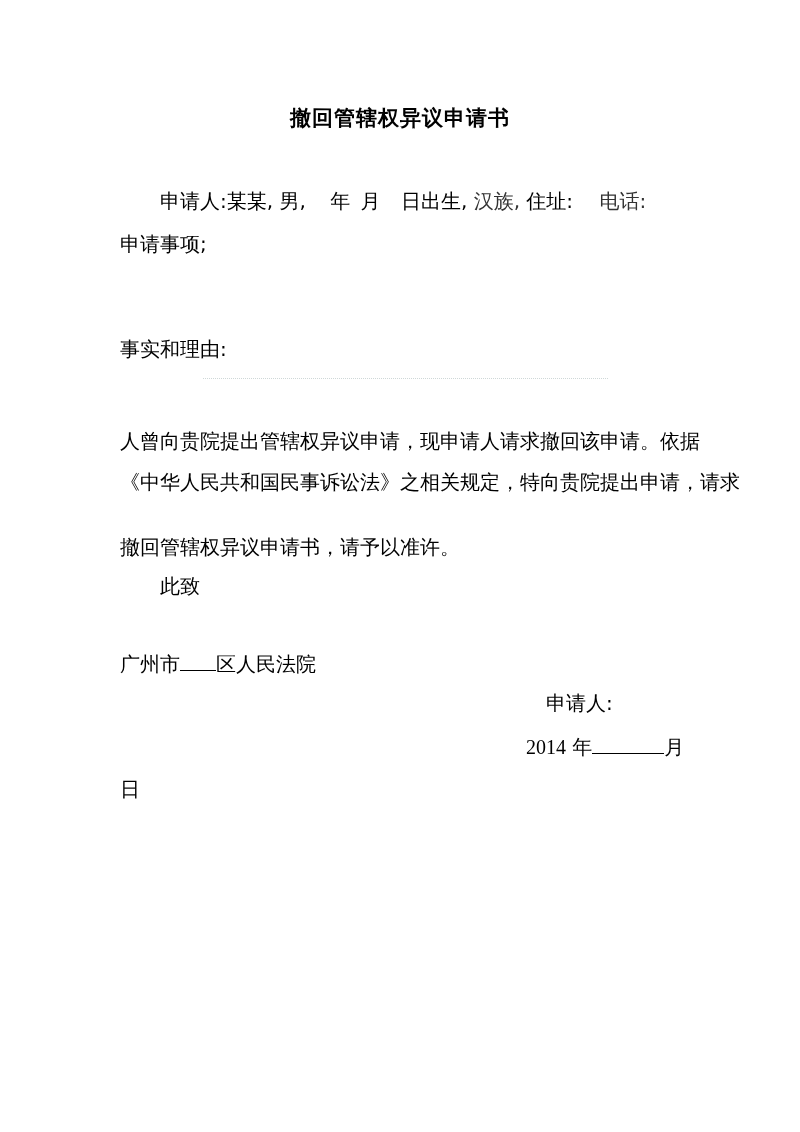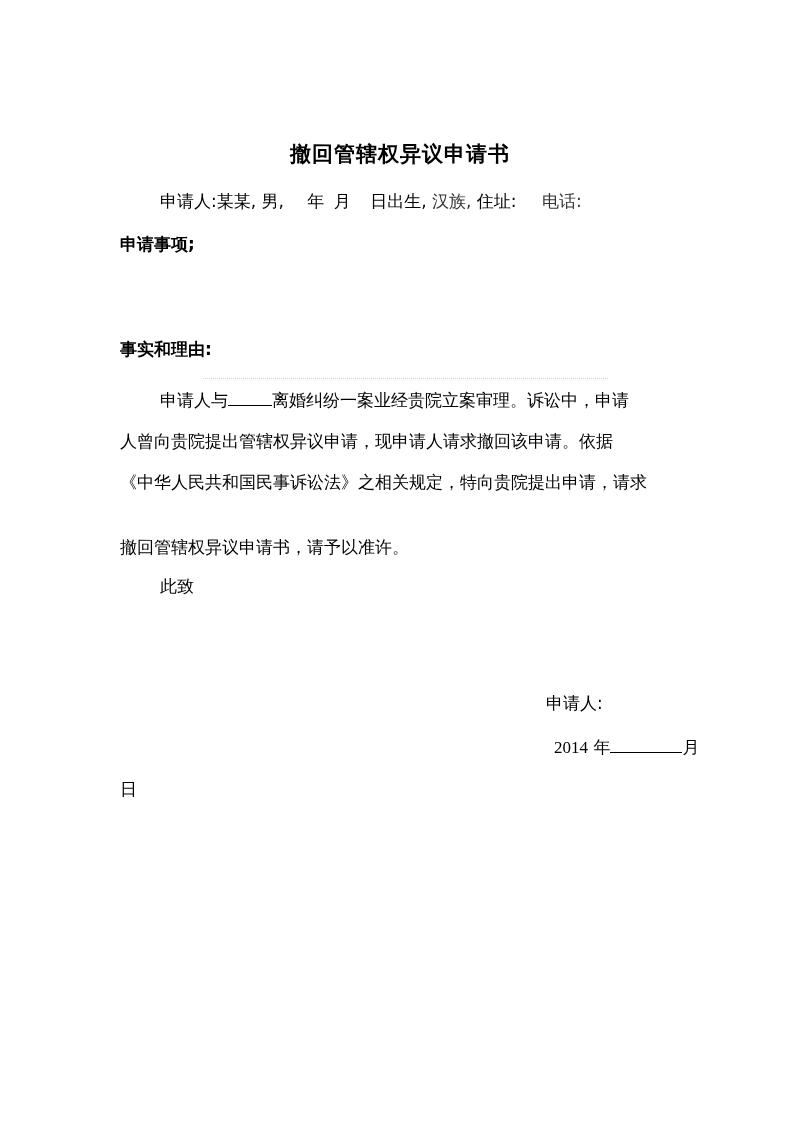--- a/index.html
+++ b/index.html
@@ -1,23 +1,23 @@
 <!DOCTYPE html>
 <html><head>
   <meta charset="utf-8">
   <style>
     html, body { margin: 0; padding: 0; background: #ffffff; }
     body { width: 800px; height: 1132px; position: relative; overflow: hidden;
            font-family: "DejaVu Sans", "Liberation Sans", sans-serif; color: #000; }
     .page { position: absolute; left: 0; top: 0; width: 800px; height: 1132px; background: #fff; }
     .title { position: absolute; left: 0; width: 800px; top: 104px; text-align: center;
-             font-size: 21px; font-weight: bold; letter-spacing: 1px; margin-top: 36px; }
-    .line { position: absolute; left: 120px; font-size: 17px; white-space: nowrap; line-height: 22px; }
+             font-size: 21px; font-weight: bold; letter-spacing: 1px; }
+    .line { position: absolute; left: 120px; font-size: 20px; white-space: nowrap; line-height: 22px; }
     .indent { left: 160px; }
-    .bold { font-weight: bold; }
+    .bold { font-weight: normal; }
     .light { color: #333; }
     .blank { display: inline-block; border-bottom: 1px solid #000; height: 16px; vertical-align: baseline; }
     .dots { position: absolute; left: 203px; top: 378px; width: 405px; border-top: 1px dotted #cfd8d8; }
     .serif { font-family: "Liberation Serif", "DejaVu Serif", serif; }
   </style>
 </head>
 <body>
 
 <div class="page">
 
@@ -34,32 +34,32 @@
     <span style="display:inline-block;width:20px;"></span><span class="light">电话:</span>
   </div>
 
   <div class="line bold" style="top:233px;">申请事项;</div>
 
 
   <div class="line bold" style="top:338px;">事实和理由:</div>
 
   <div class="dots"></div>
 
-  <div class="line indent" style="top:389px;">
-    <span>申请人与</span><span class="blank" style="width:44px;"></span><span>离婚纠纷一案业经贵院立案审理。诉讼中，申请</span>
-  </div>
   <div class="line" style="top:430px;">人曾向贵院提出管辖权异议申请，现申请人请求撤回该申请。依据</div>
   <div class="line" style="top:471px;">《中华人民共和国民事诉讼法》之相关规定，特向贵院提出申请，请求</div>
   <div class="line" style="top:536px;">撤回管辖权异议申请书，请予以准许。</div>
 
   <div class="line indent" style="top:575px;">此致</div>
 
+  <div class="line" style="top:653px;">
+    <span>广州市</span><span class="blank" style="width:36px;"></span><span>区人民法院</span>
+  </div>
 
   <div class="line" style="left:546px; top:692px;">申请人:</div>
 
-  <div class="line" style="left:526px; top:736px;margin-left:28px;">
+  <div class="line" style="left:526px; top:736px;">
     <span class="serif">2014</span>
     <span>年</span><span class="blank" style="width:72px;"></span><span>月</span>
   </div>
 
   <div class="line" style="top:778px;">日</div>
 
 </div>
 
 </body></html>

